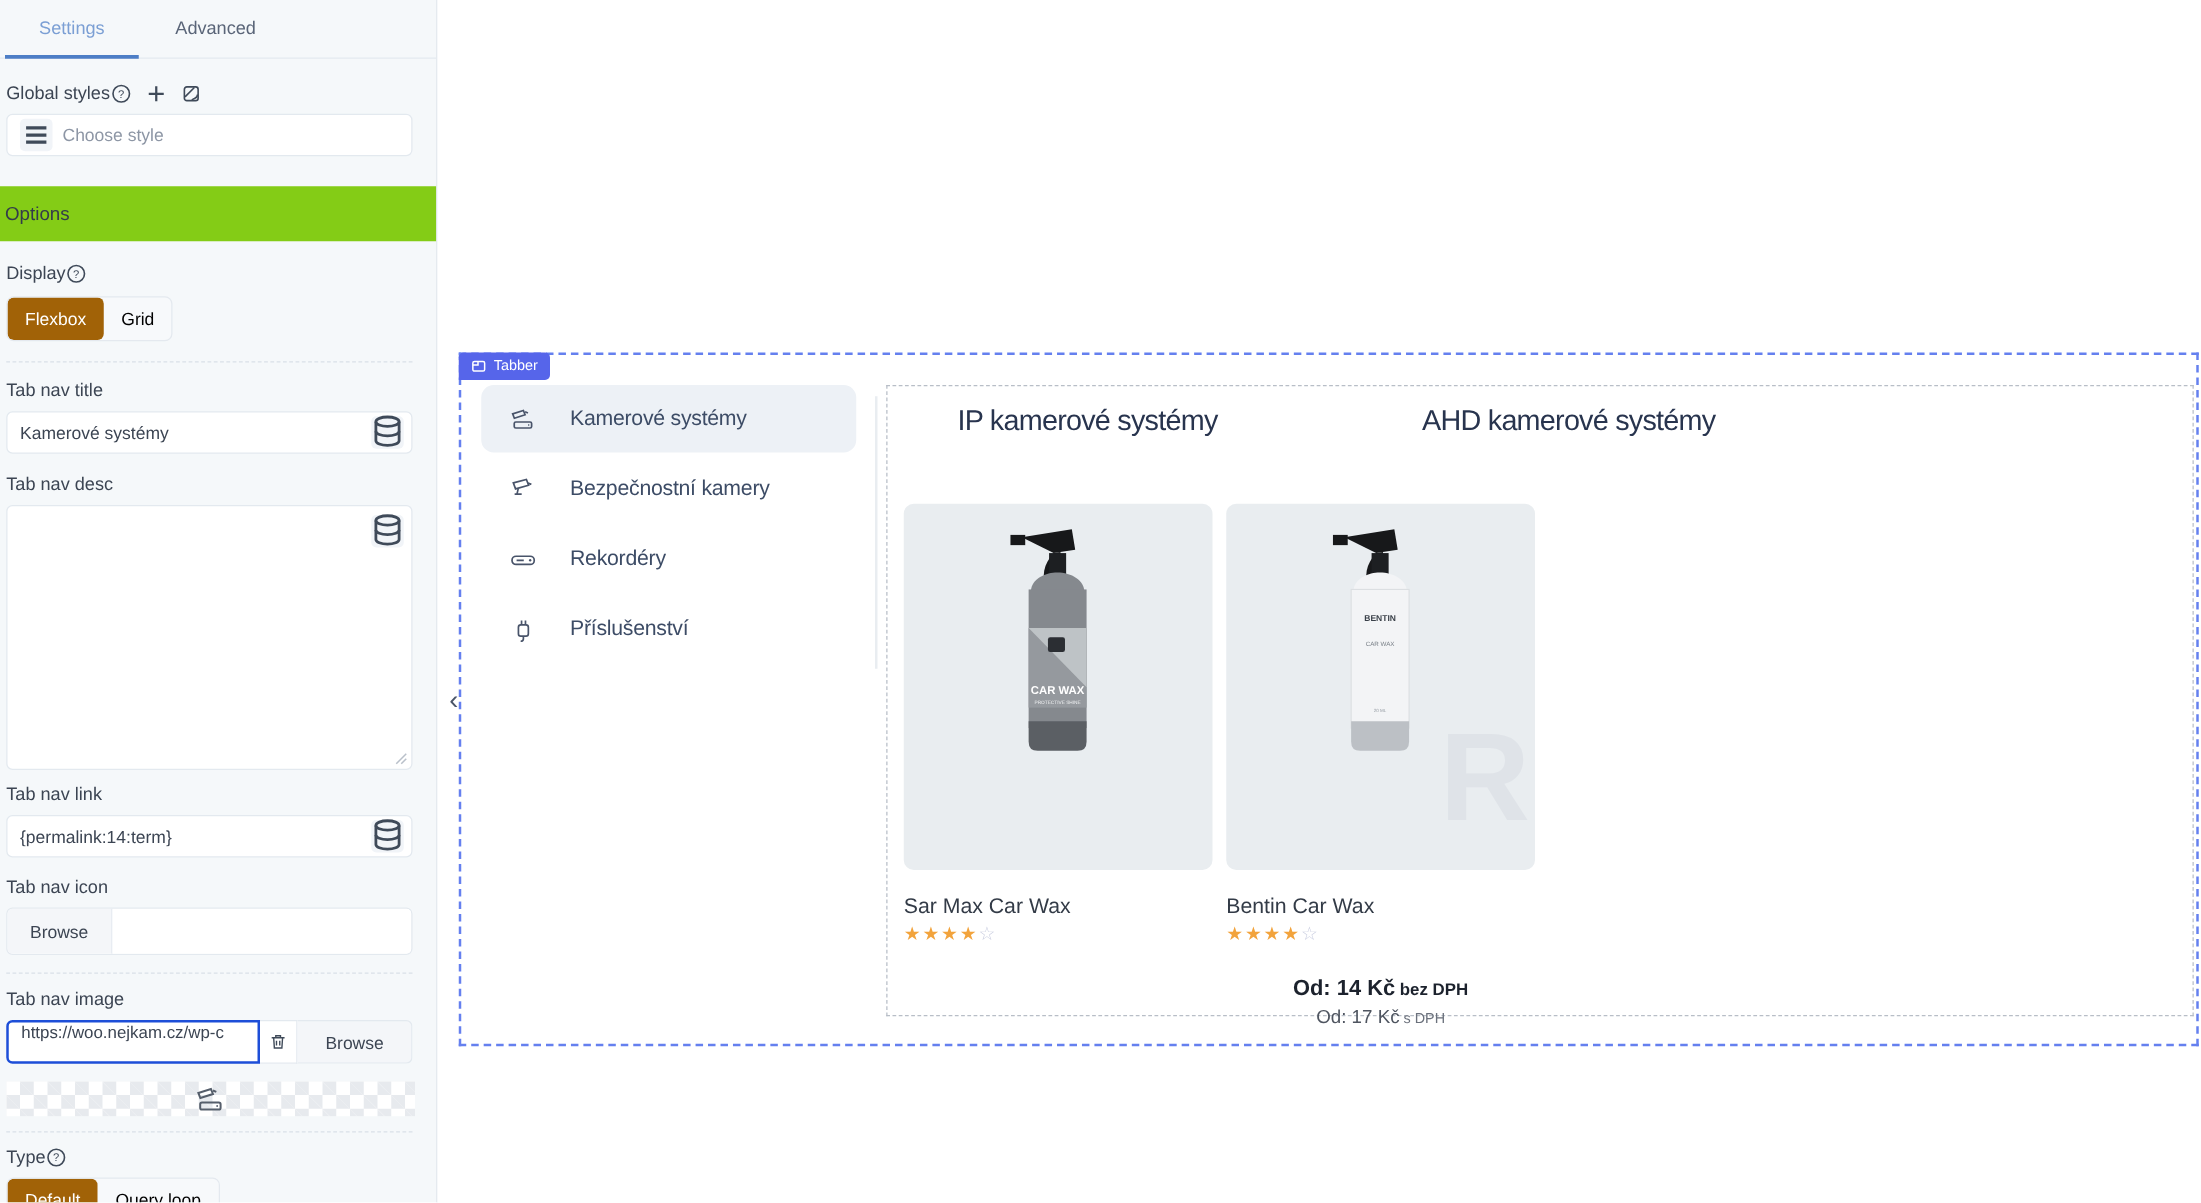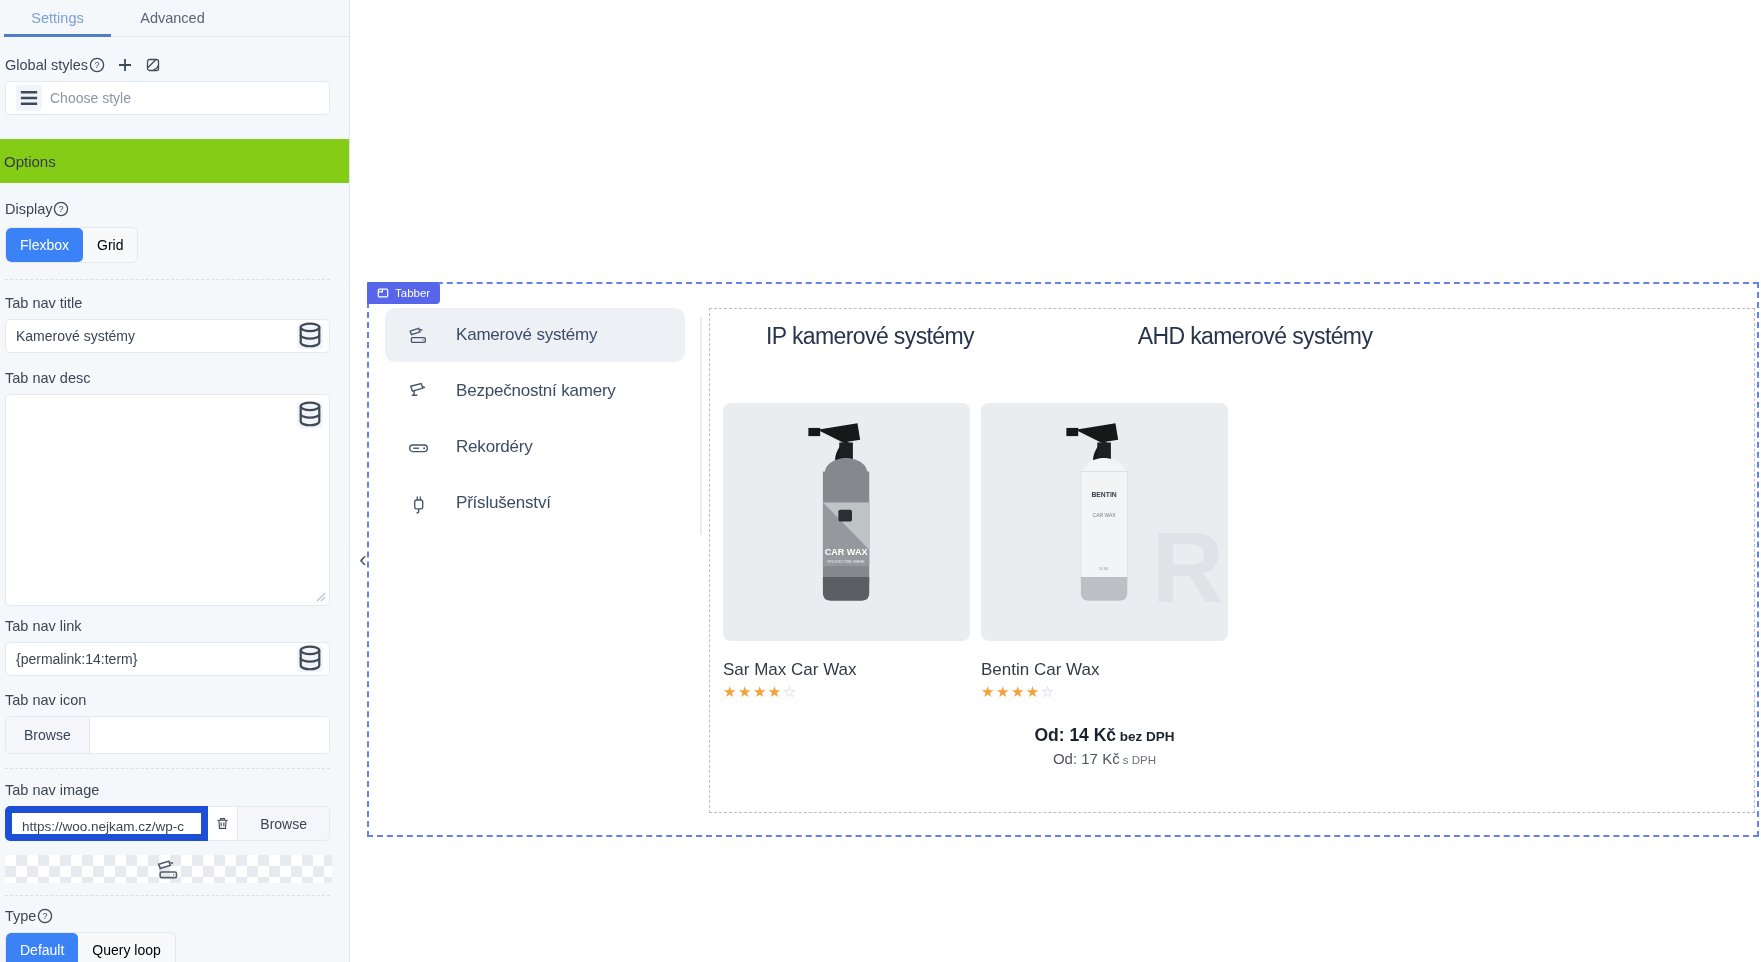--- a/index.html
+++ b/index.html
@@ -3,21 +3,21 @@
 <meta charset="utf-8">
 <style>
   * { margin:0; padding:0; box-sizing:border-box; }
   html,body { width:1761px; height:962px; overflow:hidden; background:#fff;
     font-family:"Liberation Sans", sans-serif; }
   .app { position:relative; width:1761px; height:962px; display:flex; }
 
   
   .sidebar { position:relative; width:350px; height:962px; background:#f5f8fa;
     border-right:1px solid #dfe5ec; flex:0 0 350px; overflow:hidden; }
-  .sb-tabs { display:flex; height:37px; border-bottom:1px solid #e4e9f0; }
+  .sb-tabs { display:flex; height:47px; border-bottom:1px solid #e4e9f0; }
   .sb-tab { width:115px; display:flex; align-items:center; justify-content:center;
     font-size:14.5px; color:#5a6578; cursor:pointer; position:relative; }
   .sb-tab.active { color:#7b9fd4; }
   .sb-tab.active::after { content:""; position:absolute; left:4px; right:4px; bottom:-1px;
     height:3px; background:#4d7ec6; }
   .sb-pad { padding:0 19px 0 5px; }
   .row { display:flex; align-items:center; }
   .between { justify-content:flex-start; }
   .lbl { font-size:14.5px; color:#3c4553; }
   .iconset { display:flex; align-items:center; gap:11px; }
@@ -34,35 +34,35 @@
   .dbbtn { width:26px; height:26px; border-radius:4px; background:#f1f4f8; display:flex;
     align-items:center; justify-content:center; flex:0 0 26px; cursor:pointer; }
   .options-band { background:#84cc16; height:44px; display:flex; align-items:center;
     padding-left:4px; font-size:15px; color:#333c4a; margin-top:24px; }
   .helpicon svg { width:16px; height:16px; }
   .seg { display:inline-flex; background:#f7f9fb; border:1px solid #e4e9ef; border-radius:6px;
     overflow:hidden; margin-top:10px; }
   .seg-btn { padding:0 14px; height:34px; display:flex; align-items:center; font-size:14px;
     color:#000000; cursor:pointer; background:transparent; border:none;
     font-family:"Liberation Sans",sans-serif; }
-  .seg-btn.active { background:#3b82f6; color:#fff; border-radius:5px; }
+  .seg-btn.active { background:#a16207; color:#fff; border-radius:5px; }
   .dashed-hr { border:none; border-top:1px dashed #d9dfe7; margin:16px 0 15px 0; }
   .fieldlbl { font-size:14.5px; color:#3c4553; margin-bottom:8px; }
   .textarea { background:#fff; border:1px solid #e3e9ef; border-radius:5px; height:212px;
     position:relative; padding:8px; }
   .textarea .dbbtn { position:absolute; top:7px; right:6px; }
   .resize-corner { position:absolute; right:3px; bottom:3px; width:10px; height:10px; }
   .browse-row { display:flex; background:#fff; border:1px solid #e3e9ef; border-radius:5px;
     height:38px; overflow:hidden; }
   .browse-btn { background:#f4f6f9; border-right:1px solid #e3e9ef; padding:0 18px;
     display:flex; align-items:center; font-size:14px; color:#3c4553; cursor:pointer;
     border-top:none; border-bottom:none; border-left:none; font-family:"Liberation Sans",sans-serif; }
   .url-row { display:flex; height:35px; }
-  .url-input { flex:1; background:#fff; border:7px solid #1d4ed8; border-radius:5px 0 0 5px;
-    display:flex; align-items:flex-end; padding:0 4px 0 10px; min-width:0; }
+  .url-input { flex:1; background:#fff; border:2px solid #1d4ed8; border-radius:5px 0 0 5px;
+    display:flex; align-items:flex-start; padding:0 4px 0 10px; min-width:0; }
   .url-input input { border:none; outline:none; font-size:13.5px; color:#3c4553; flex:1;
     background:transparent; font-family:"Liberation Sans",sans-serif; min-width:0; }
   .trash-btn { width:30px; display:flex; align-items:center; justify-content:center;
     background:#fff; border:1px solid #e3e9ef; border-left:none; cursor:pointer; }
   .browse-btn2 { background:#f4f6f9; border:1px solid #e3e9ef; border-left:none;
     border-radius:0 5px 5px 0; padding:0 22px; font-size:14px; color:#3c4553;
     display:flex; align-items:center; cursor:pointer; font-family:"Liberation Sans",sans-serif; }
   .checker { margin-top:14px; height:28px; width:327px;
     background-color:#fff;
     background-image:
@@ -96,21 +96,21 @@
 
   .content-box { position:absolute; left:340px; top:24px; width:1046px; height:505px;
     border:1px dashed #b8bec7; }
   .heading-row { position:absolute; top:14px; left:0; display:flex;gap:10px; }
   .h-cell1 { width:320px; text-align:center; }
   .h-cell2 { width:430px; text-align:center; }
   .content-heading { font-size:23px; font-weight:500; color:#28344e; letter-spacing:-0.6px; }
 
   .cards { position:absolute; top:94px; left:13px; display:flex; gap:11px; }
   .pcard { width:247px; }
-  .pimg { position:relative; height:238px; background:#e9edf0; border-radius:8px;
+  .pimg { position:relative; height:293px; background:#e9edf0; border-radius:8px;
     display:flex; align-items:flex-start; justify-content:center; overflow:hidden; }
   .pimg svg.bottle { margin-top:14px; height:200px; }
   .watermark { position:absolute; right:10px; bottom:24px; font-size:100px; font-weight:bold;
     color:#dfe3e8; line-height:1; letter-spacing:-6px; }
   .ptitle { margin-top:19px; font-size:17px; color:#333b47; }
   .stars { margin-top:3px; font-size:15px; letter-spacing:1.5px; }
   .stars .fill { color:#f2a33c; }
   .stars .empty { color:#c9cde0; }
   .prices { margin-top:24px; text-align:center; }
   .price-main { font-size:17.5px; font-weight:bold; color:#1c222d; }

